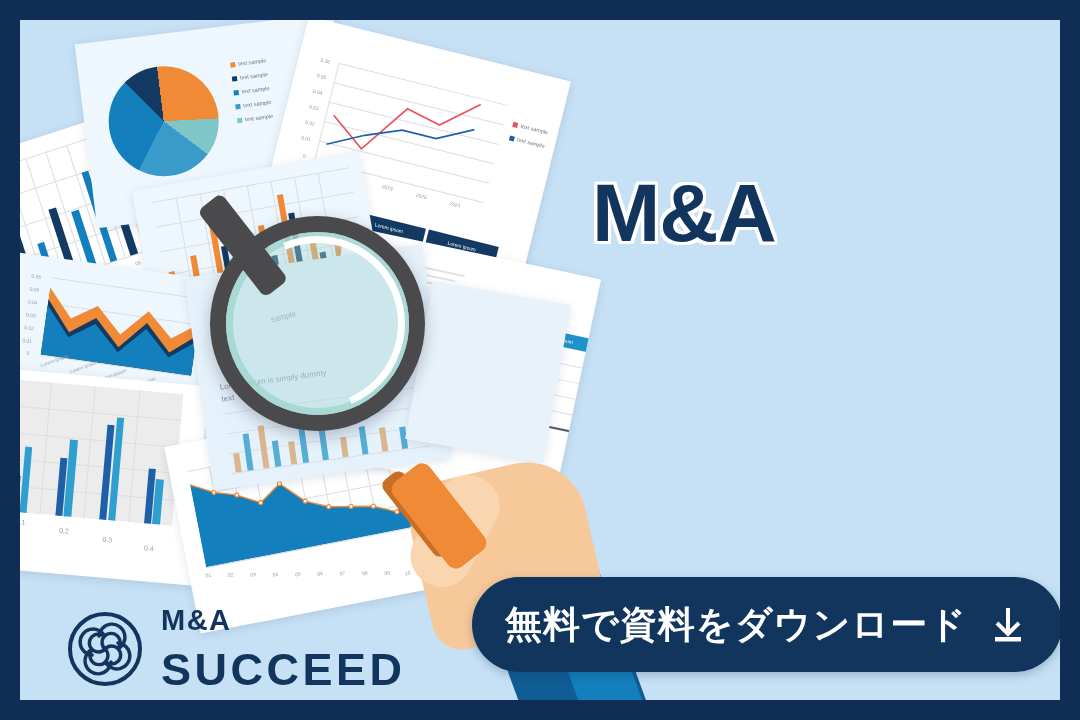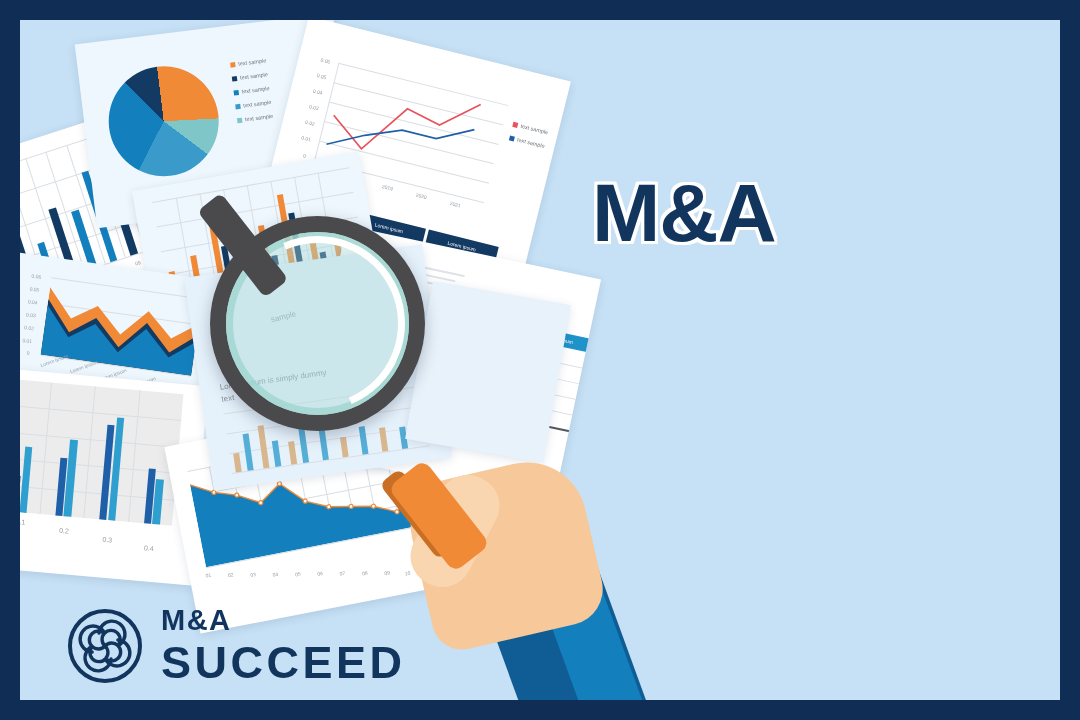--- a/index.html
+++ b/index.html
@@ -288,21 +288,21 @@
   }
   #logo-line-1 {
     font-size: 29px;
     font-weight: bold;
     letter-spacing: 1.5px;
   }
   #logo-line-2 {
     font-size: 45px;
     font-weight: bold;
     letter-spacing: 3.5px;
-    margin-top: 5px;
+    margin-top: 12px;
   }
 </style>
 </head>
 <body>
 
 <div id="banner">
   <div id="canvas">
 
     <div class="sheet" style="left:-60px; top:110px; width:230px; height:175px; transform: rotate(-18deg);">
       <div class="grid-lines" style="left:22px; top:16px; right:14px; bottom:34px;">
@@ -641,20 +641,28 @@
     <div id="sleeve2"></div>
     <div id="hand"></div>
     <div id="thumb"></div>
     <div id="grip-shadow"></div>
     <div id="grip-orange"></div>
 
     <div id="title-block">
       <div class="title-line" id="title-line-1">M&amp;A</div>
     </div>
 
+    <div id="cta-button">
+      <span id="cta-label">無料で資料をダウンロード</span>
+      <svg id="cta-download-icon" width="42" height="42" viewBox="0 0 42 42">
+        <path d="M21 4 L21 27" stroke="#ffffff" stroke-width="4" fill="none"></path>
+        <path d="M10 19 L21 30 L32 19" stroke="#ffffff" stroke-width="4" fill="none" stroke-linejoin="miter" stroke-linecap="butt"></path>
+        <rect x="8" y="33" width="26" height="4.5" fill="#ffffff"></rect>
+      </svg>
+    </div>
 
     <div id="logo">
       <svg id="logo-mark" width="78" height="78" viewBox="0 0 78 78">
         <circle cx="39" cy="39" r="35" fill="none" stroke="#12355e" stroke-width="4"></circle>
         <g fill="none" stroke="#12355e" stroke-width="3.4" stroke-linecap="round">
           <path d="M39 39 a9 9 0 1 1 0.1 -12 a13 13 0 1 0 -13 18"></path>
           <path d="M39 39 a9 9 0 1 1 12 0.1 a13 13 0 1 0 -18 -13"></path>
           <path d="M39 39 a9 9 0 1 1 -0.1 12 a13 13 0 1 0 13 -18"></path>
           <path d="M39 39 a9 9 0 1 1 -12 -0.1 a13 13 0 1 0 18 13"></path>
         </g>

